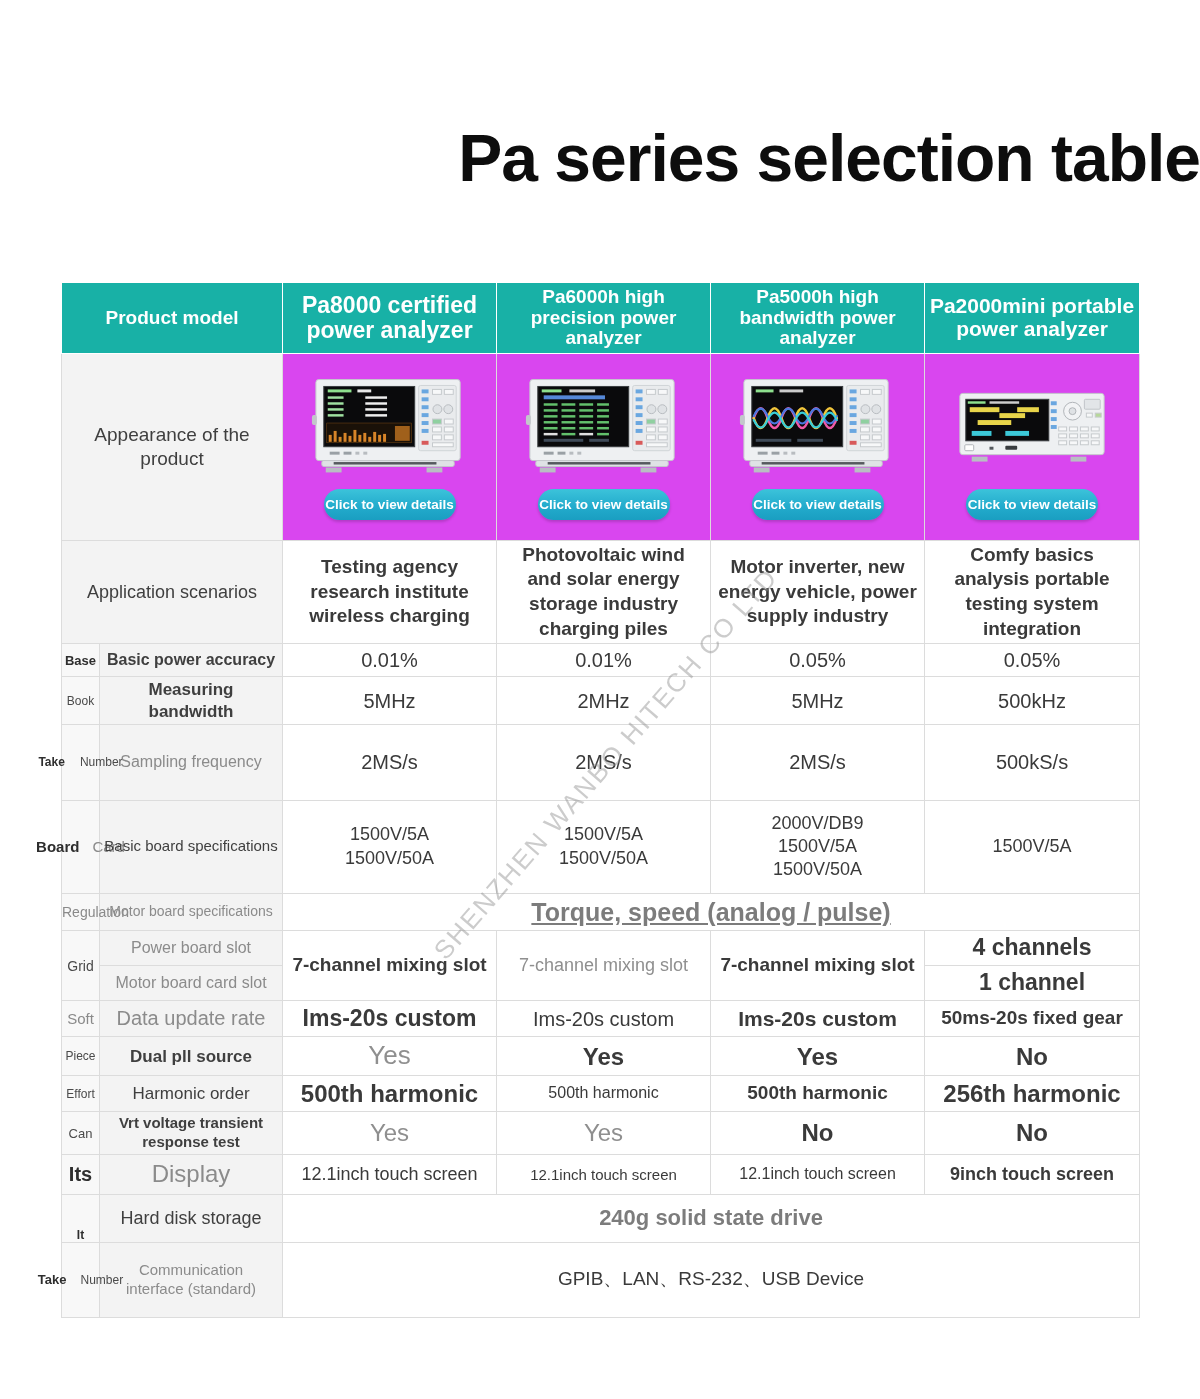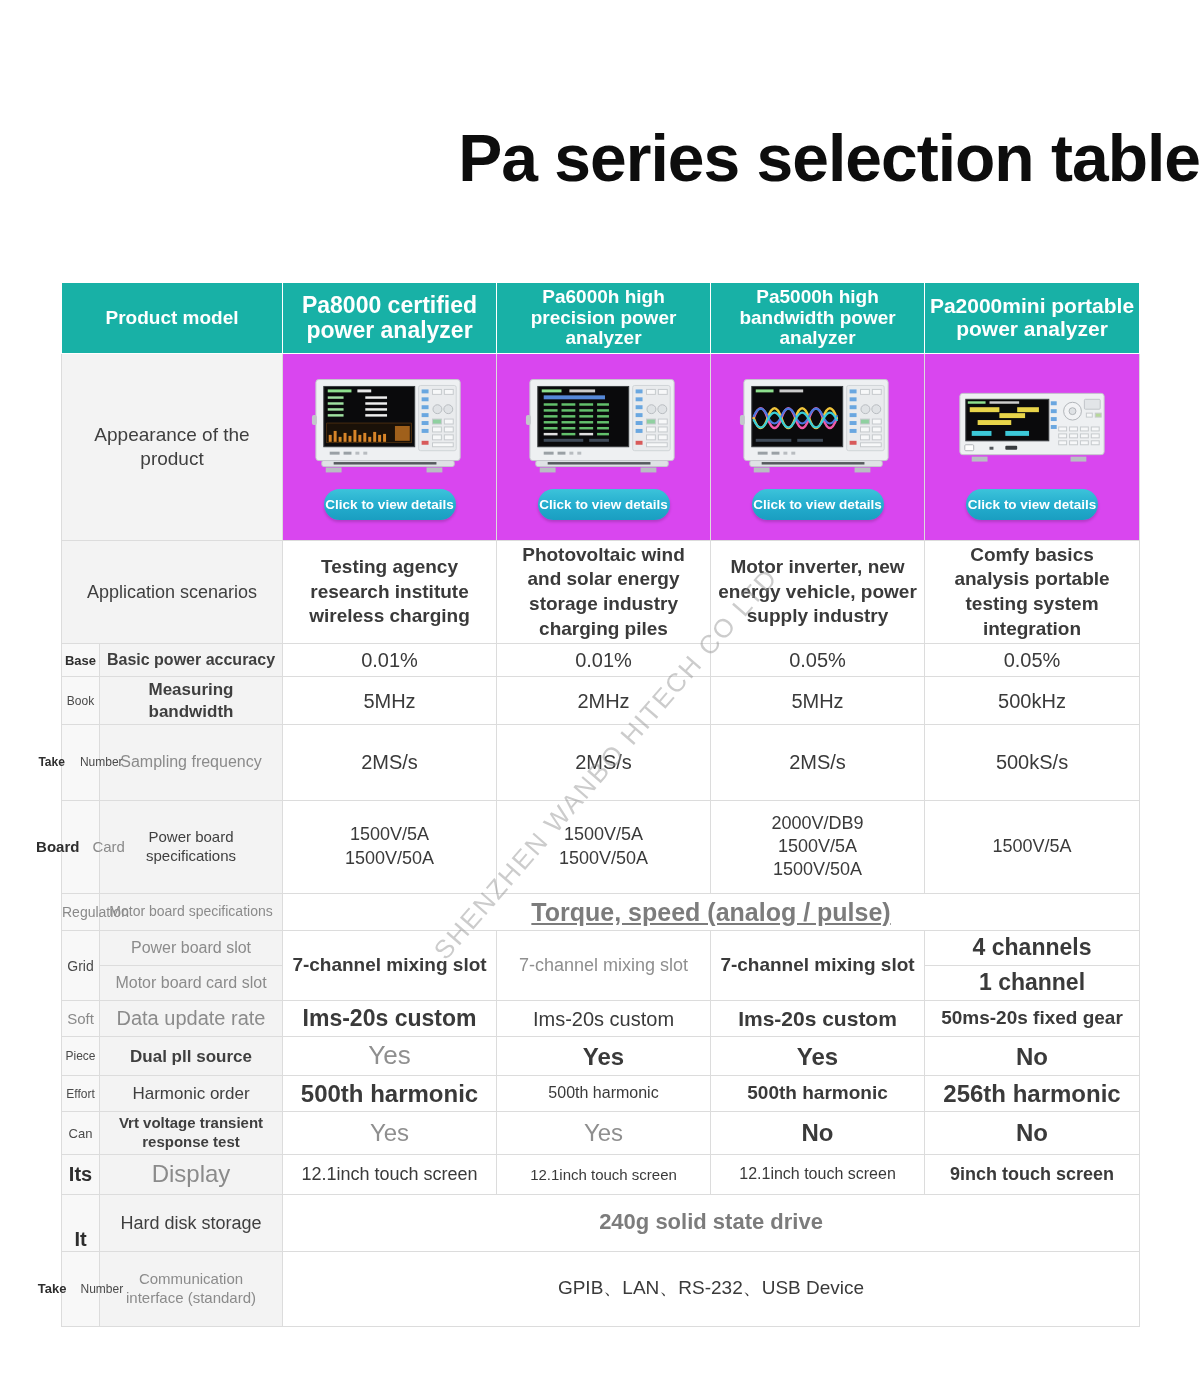--- a/index.html
+++ b/index.html
@@ -35,21 +35,21 @@
   .rh { background:#f3f3f3; color:#3f3f3f; font-size:16px; line-height:1.25; }
   .rh-mut { color:#8b8b8b; }
   .rh-b { font-weight:bold; }
   .rh14{font-size:14px;} .rh15{font-size:15px;} .rh17{font-size:17px;}
   .rh18{font-size:18px;} .rh19{font-size:19px;} .rh20{font-size:20px;} .rh24{font-size:24px;}
   .rail { background:#f8f8f8; padding:0; }
   .rail-in { display:flex; flex-direction:row; justify-content:center; align-items:center; gap:15px; }
   .rw { font-size:12px; color:#4a4a4a; display:block; }
   .rw-b { font-weight:bold; color:#2e2e2e; }
   .rw13{font-size:13px;} .rw14{font-size:14px;} .rw15{font-size:15px;}
-  .rw16{font-size:20px;margin-top:33px;} .rw20{font-size:20px;}
+  .rw16{font-size:12px;margin-top:33px;} .rw20{font-size:20px;}
   .rw-mut { color:#8a8a8a; }
   
   .val { color:#3a3a3a; background:#ffffff; line-height:1.3; }
   .pre { white-space:pre-line; }
   .b { font-weight:bold; }
   .mut { color:#8f8f8f; }
   .mut2 { color:#7c7c7c; }
   .v15{font-size:15px;} .v16{font-size:16px;} .v18{font-size:18px;} .v19{font-size:19px;}
   .v20{font-size:20px;} .v21{font-size:21px;} .v22{font-size:22px;} .v23{font-size:23px;}
   .v24{font-size:24px;} .v25{font-size:25px;text-decoration:underline;} .v26{font-size:26px;}
@@ -359,21 +359,21 @@
       <td class="val v20">500kS/s</td>
     </tr>
 
     <tr style="height:93px">
       <td class="rail">
         <div class="rail-in" style="gap:13px">
           <span class="rw rw15 rw-b">Board</span>
           <span class="rw rw15 rw-mut">Card</span>
         </div>
       </td>
-      <td class="rh rh15">Power board specifications</td>
+      <td class="rh rh15">Basic board specifications</td>
       <td class="val v18 pre">1500V/5A
 1500V/50A</td>
       <td class="val v18 pre">1500V/5A
 1500V/50A</td>
       <td class="val v18 pre">2000V/DB9
 1500V/5A
 1500V/50A</td>
       <td class="val v18 pre">1500V/5A</td>
     </tr>
 

